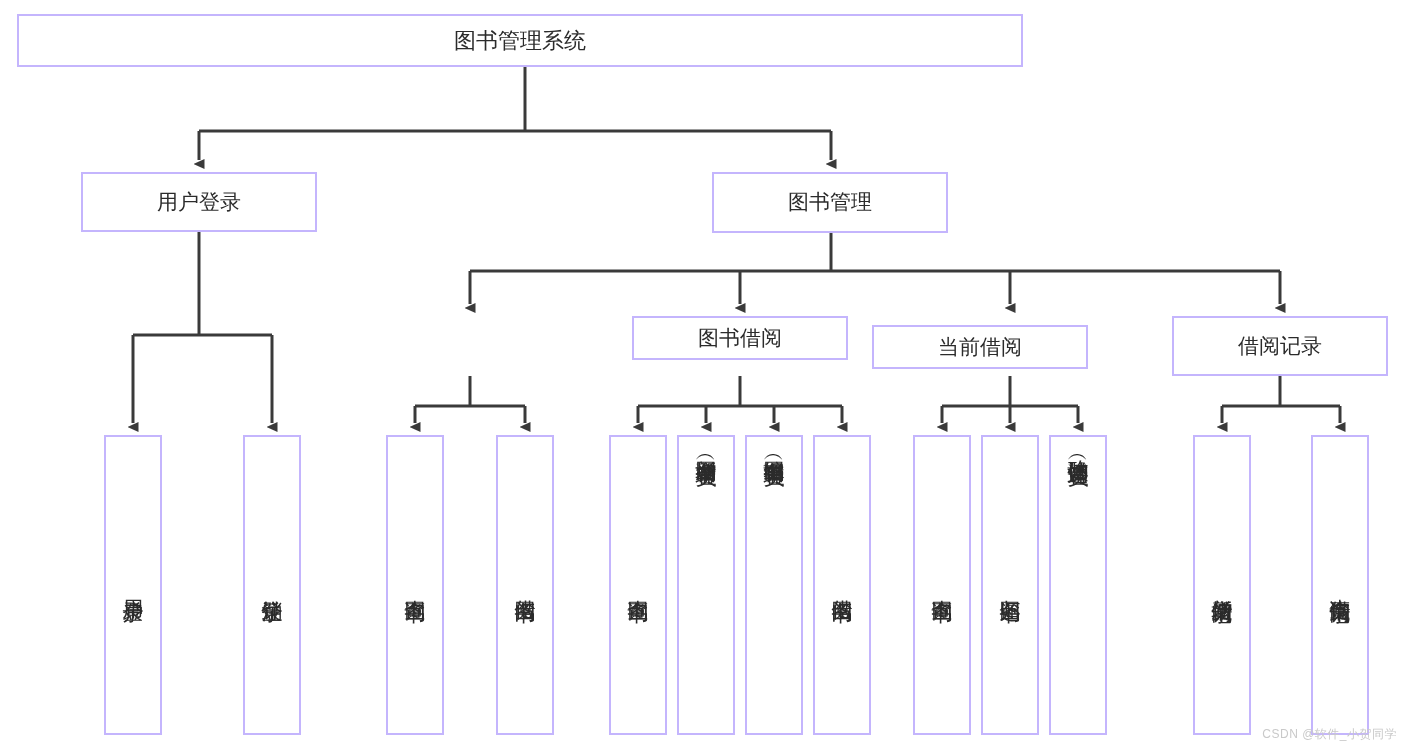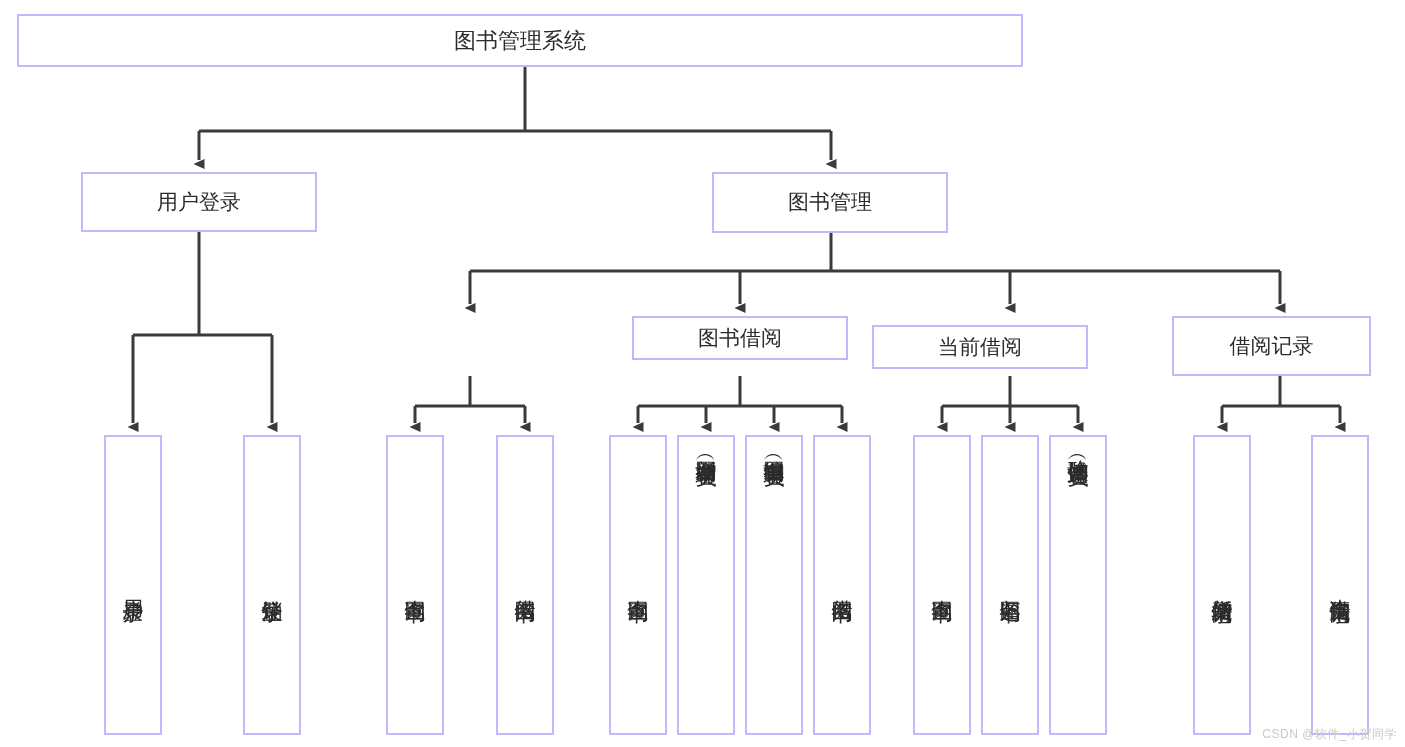--- a/index.html
+++ b/index.html
@@ -147,21 +147,21 @@
   <div class="node horiz" style="left:712px; top:172px; width:236px; height:61px;">
     <span class="label">图书管理</span>
   </div>
 
   <div class="node horiz" style="left:632px; top:316px; width:216px; height:44px;">
     <span class="label">图书借阅</span>
   </div>
   <div class="node horiz" style="left:872px; top:316px; width:216px; height:44px;margin-top:9px;">
     <span class="label">当前借阅</span>
   </div>
-  <div class="node horiz" style="left:1172px; top:316px; width:199px; height:60px;">
+  <div class="node horiz" style="left:1172px; top:316px; width:216px; height:60px;">
     <span class="label">借阅记录</span>
   </div>
 
   <div class="node vert centered" style="left:104px; top:435px; width:58px; height:300px;">
     <span class="label">用户登录</span>
   </div>
   <div class="node vert centered" style="left:243px; top:435px; width:58px; height:300px;">
     <span class="label">注销登录</span>
   </div>
 

